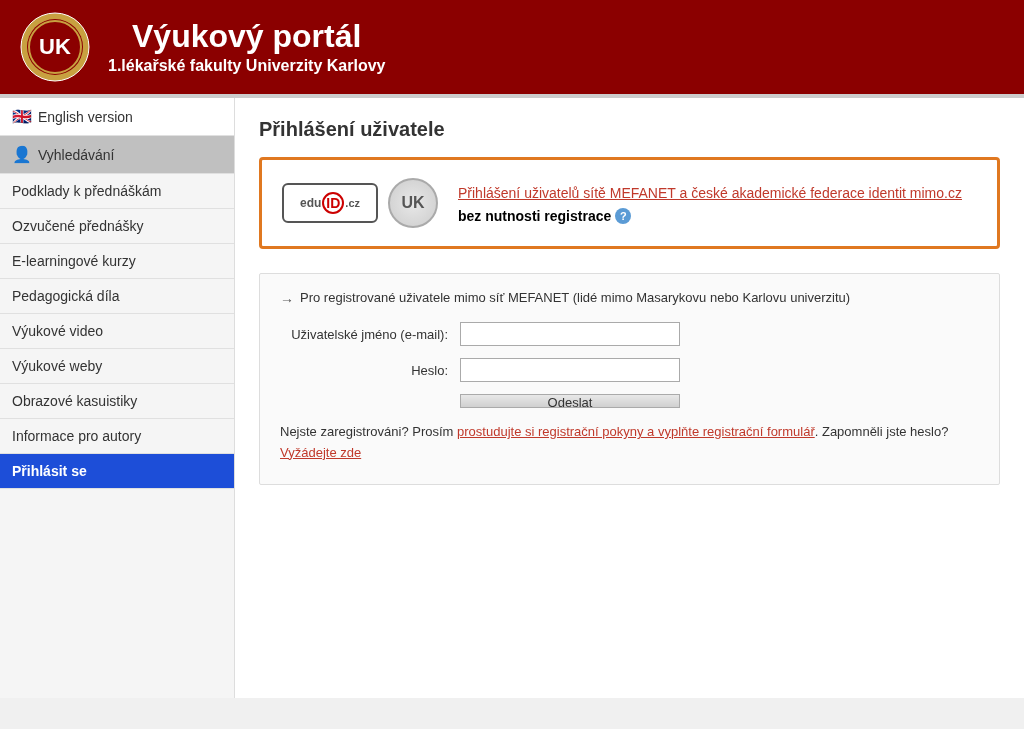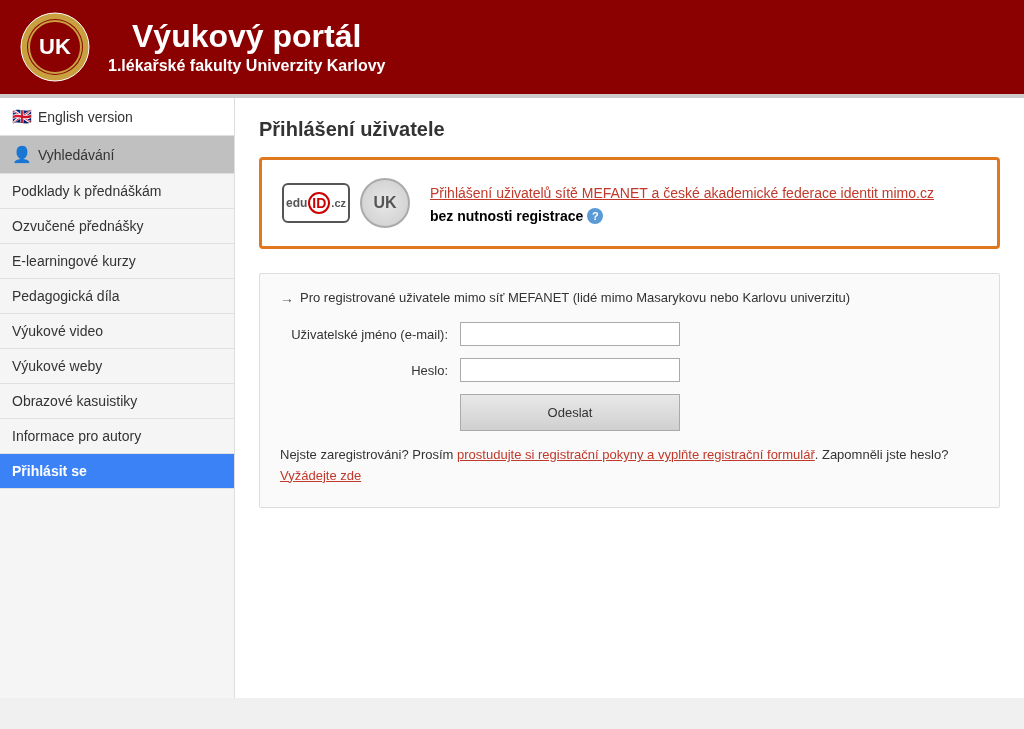--- a/index.html
+++ b/index.html
@@ -65,21 +65,21 @@
     }
     .sidebar-item.english {
       background: #fff;
     }
     .sidebar-item.search {
       background: #c0c0c0;
       color: #333;
       font-weight: normal;
     }
     .sidebar-item.active {
-      background: #3b82f6;
+      background: #1d4ed8;
       color: #fff;
       font-weight: bold;
     }
     .sidebar-icon {
       margin-right: 6px;
       font-size: 16px;
     }
 
     
     .main {
@@ -110,21 +110,21 @@
       align-items: center;
       gap: 10px;
       flex-shrink: 0;
     }
 
     
     .edu-id-logo {
       display: flex;
       align-items: center;
       justify-content: center;
-      width: 68px;
+      width: 96px;
       height: 40px;
       border: 2px solid #555;
       border-radius: 6px;
       font-size: 13px;
       font-weight: bold;
       color: #333;
       background: #fff;
     }
 
     
@@ -216,21 +216,21 @@
       display: flex;
       align-items: center;
       margin-bottom: 14px;
     }
     .form-submit-row .spacer {
       width: 180px;
       flex-shrink: 0;
     }
     .submit-btn {
       width: 220px;
-      height: 37px;
+      height: 14px;
       background: linear-gradient(to bottom, #e8e8e8, #d0d0d0);
       border: 1px solid #aaa;
       cursor: pointer;
       font-size: 13px;
       color: #333;
     }
     .form-footer {
       font-size: 13px;
       color: #333;
       line-height: 1.6;

